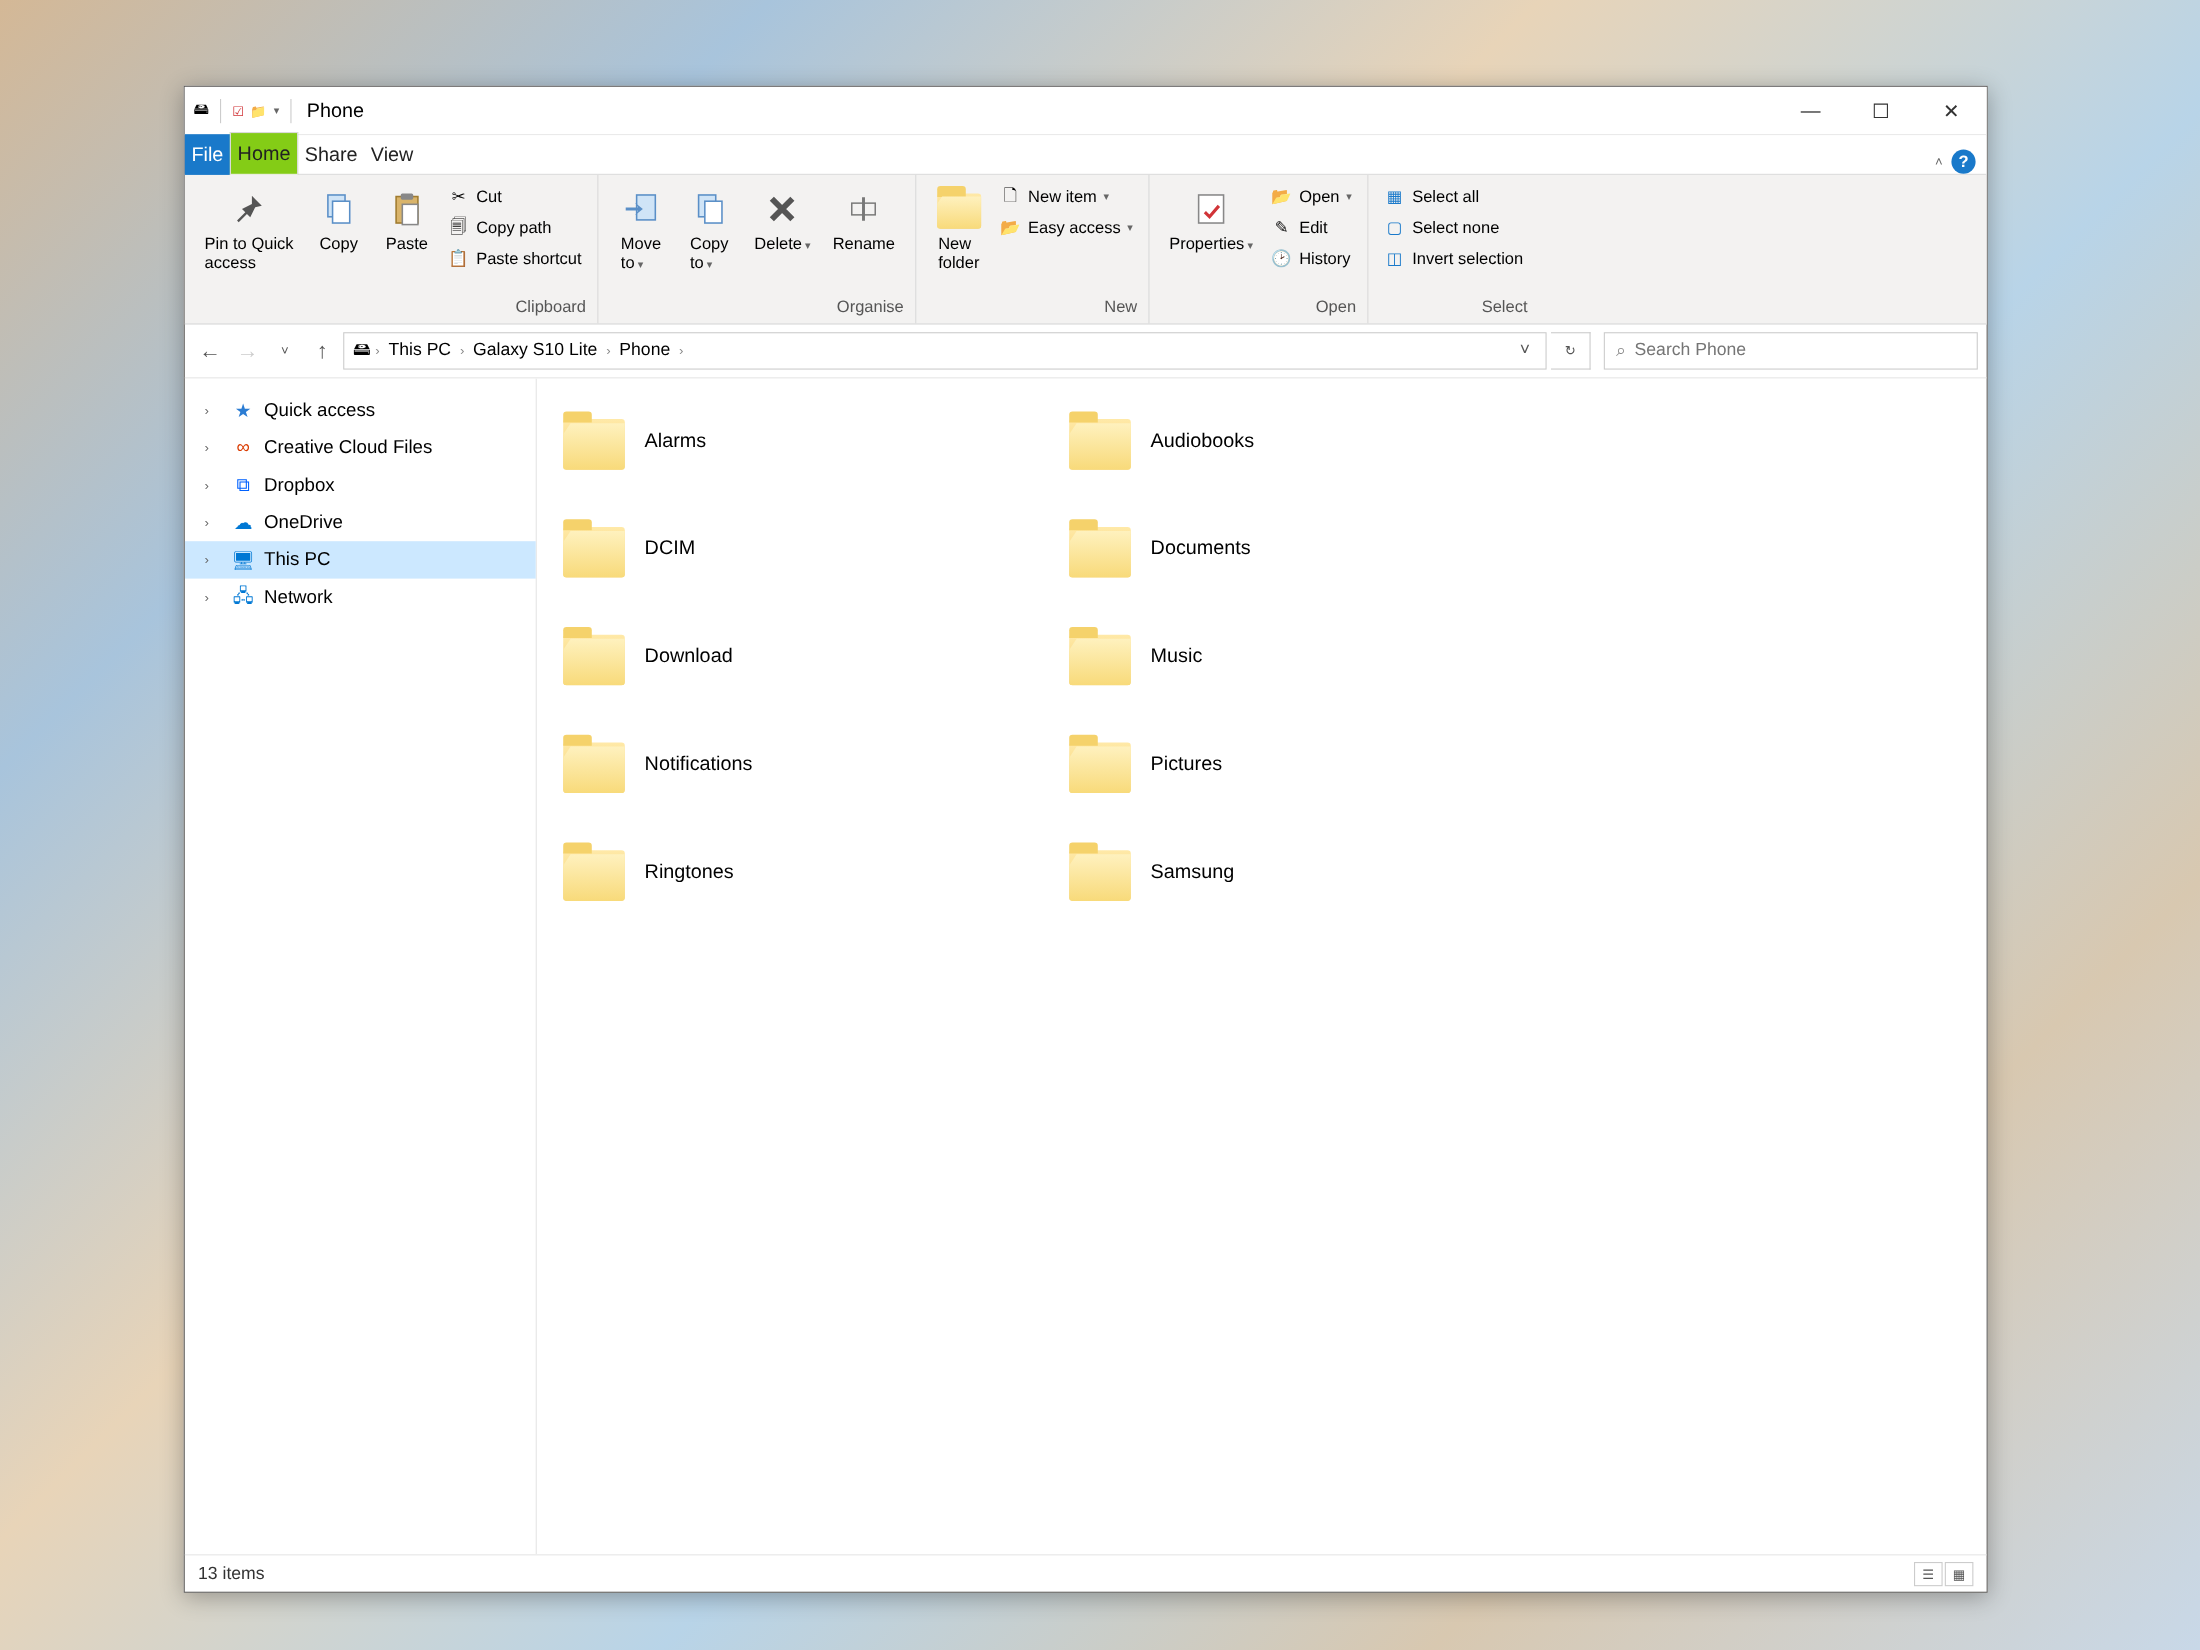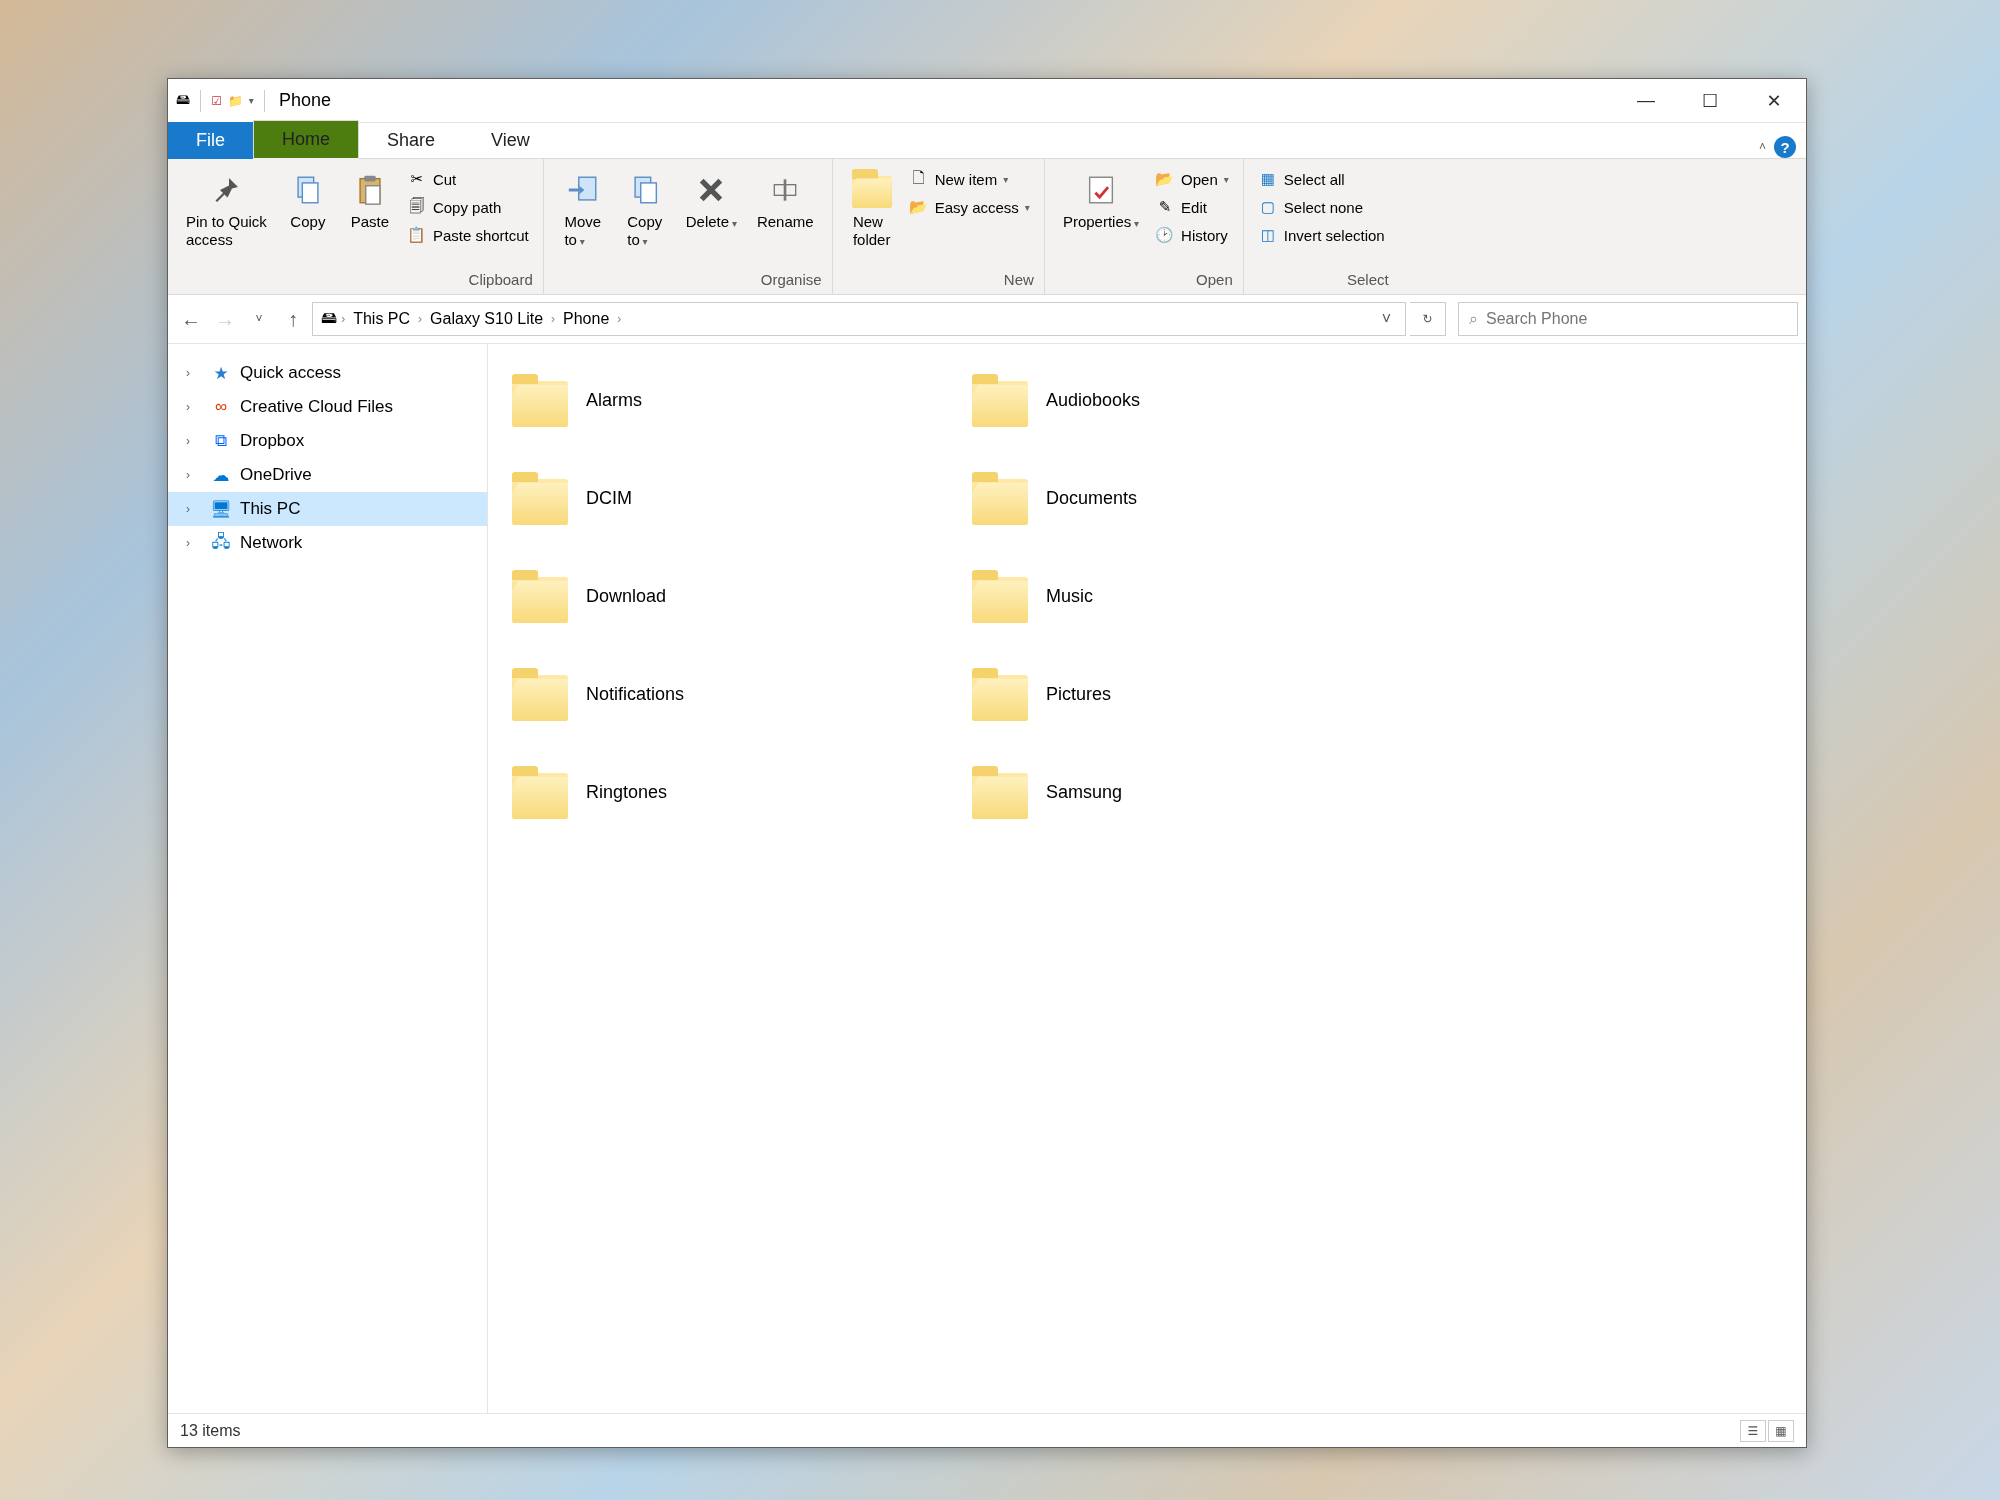--- a/index.html
+++ b/index.html
@@ -33,23 +33,23 @@
     padding: 0 0 0 8px;
     border-bottom: 1px solid #e5e5e5;
   }
   .titlebar .qat { display:flex; align-items:center; gap:6px; }
   .titlebar .qat .sep { width:1px; height:22px; background:#ccc; margin:0 4px;}
   .titlebar .title { margin-left: 10px; font-size: 18px; }
   .titlebar .ctrls { margin-left:auto; display:flex; }
   .titlebar .ctrls div { width:64px; height:44px; display:flex; align-items:center; justify-content:center; font-size:18px; color:#333; }
   
   .tabstrip { height: 36px; background:#fff; display:flex; align-items:flex-end; border-bottom:1px solid #dadada; padding-left:0;}
-  .tab { padding: 8px 28px; font-size:18px; color:#222; cursor:pointer; position:relative; top:1px;}
+  .tab { padding: 8px 6px; font-size:18px; color:#222; cursor:pointer; position:relative; top:1px;}
   .tab.file { background:#1979ca; color:#fff; font-weight:400;}
-  .tab.active { background:#4d7c0f; border:1px solid #dadada; border-bottom:1px solid #f3f2f1;}
+  .tab.active { background:#84cc16; border:1px solid #dadada; border-bottom:1px solid #f3f2f1;}
   .tabstrip .right { margin-left:auto; display:flex; align-items:center; padding-right:10px; gap:8px;}
   .help-icon { width:22px; height:22px; border-radius:50%; background:#1979ca; color:#fff; display:flex; align-items:center; justify-content:center; font-size:15px; font-weight:bold;}
   
   .ribbon { background:#f3f2f1; border-bottom:1px solid #dadada; display:flex; height:136px;}
   .group { border-right:1px solid #dadada; padding:6px 10px 2px 10px; display:flex; flex-direction:column;}
   .group .items { flex:1; display:flex; align-items:flex-start; gap:4px;}
   .group .label { text-align:right; font-size:15px; color:#555; padding:2px 0 4px 0;}
   .big-btn { display:flex; flex-direction:column; align-items:center; padding:4px 8px; cursor:pointer; gap:2px;}
   .big-btn .ico { width:42px; height:42px; display:flex; align-items:center; justify-content:center;}
   .big-btn .lbl { font-size:15px; line-height:1.2; }

